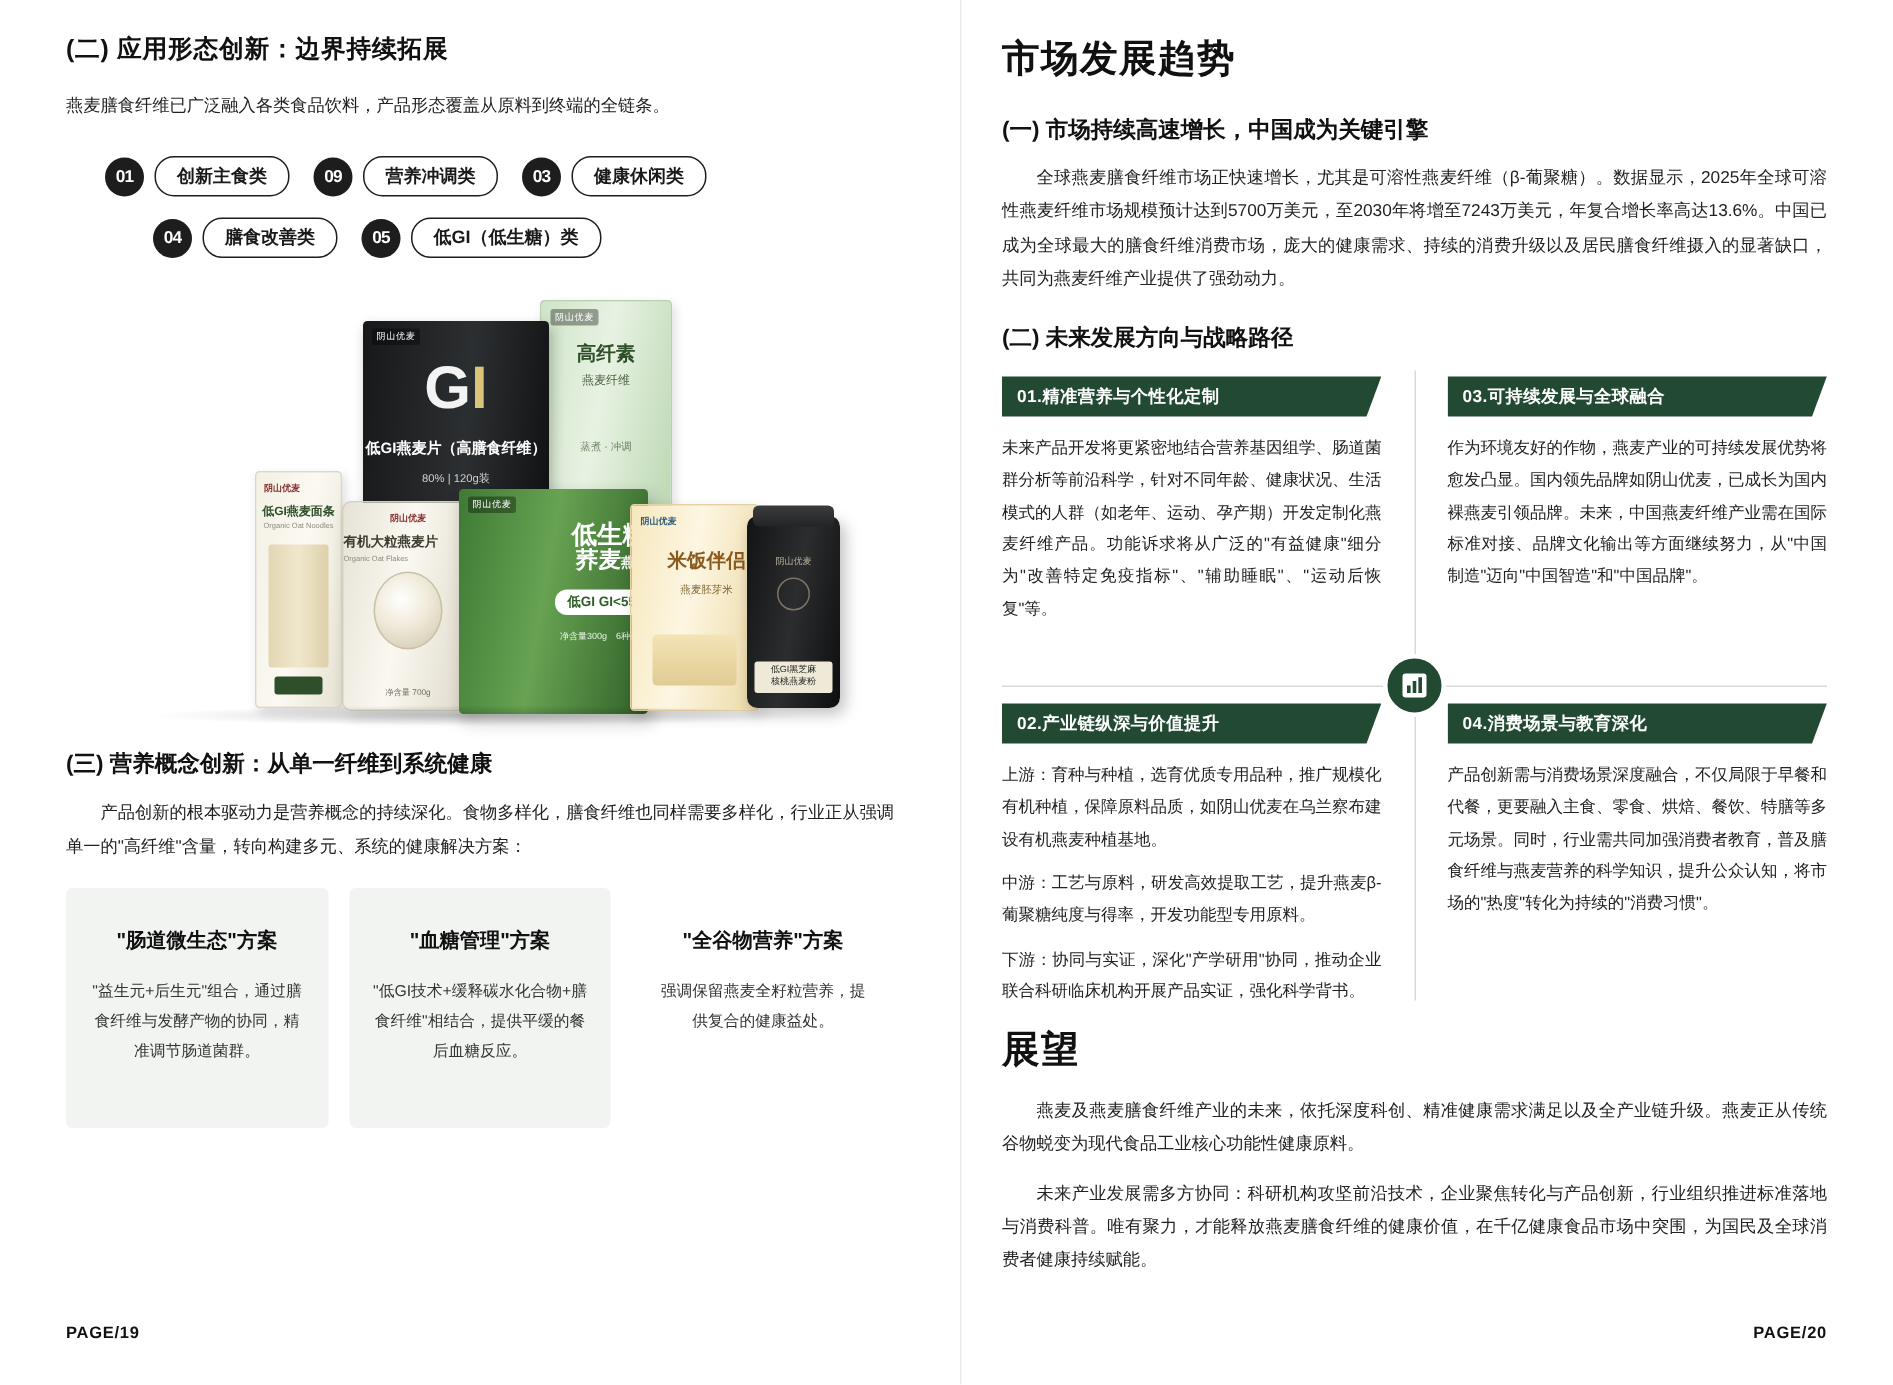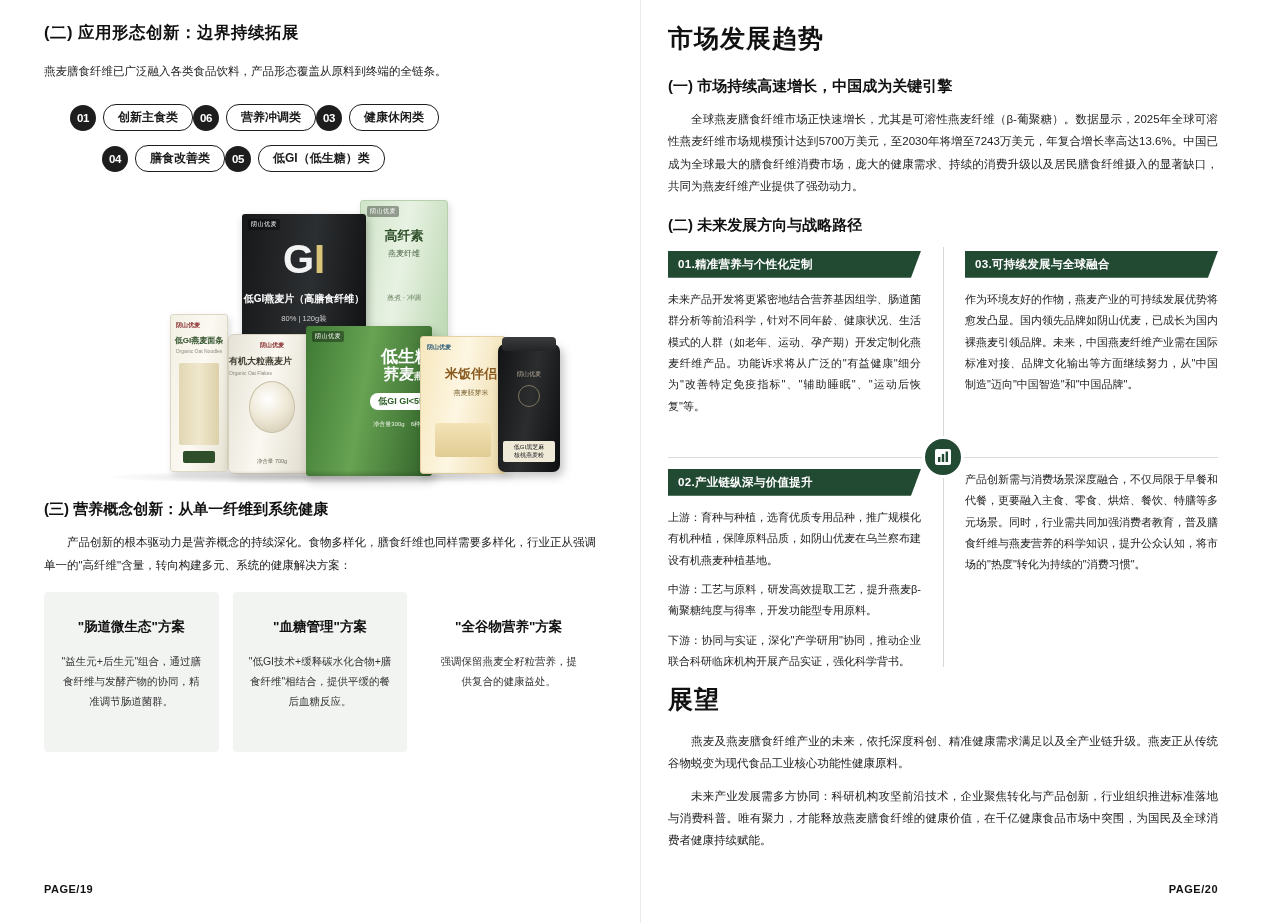--- a/index.html
+++ b/index.html
@@ -36,21 +36,21 @@
     letter-spacing: 1px;
   }
   p.body {
     font-size: 11.5px; line-height: 1.95; margin: 0 0 10px 0;
     text-align: justify; color: #222;
   }
   p.indent { text-indent: 2em; }
 
   
   .pill-rows { margin: 22px 0 14px 0; }
-  .pill-row { display: flex; gap: 0; margin-bottom: 14px; padding-left: 26px; }
+  .pill-row { display: flex; gap: 16px; margin-bottom: 14px; padding-left: 26px; }
   .pill-row.row2 { padding-left: 58px; }
   .pill {
     display: inline-flex; align-items: center; gap: 7px;
   }
   .pill .num {
     width: 26px; height: 26px; border-radius: 50%;
     background: #1d1d1d; color: #fff;
     font-size: 11.5px; font-weight: bold;
     display: flex; align-items: center; justify-content: center;
     letter-spacing: -.5px;
@@ -140,21 +140,21 @@
 
     <p class="body">燕麦膳食纤维已广泛融入各类食品饮料，产品形态覆盖从原料到终端的全链条。</p>
 
     <div class="pill-rows">
       <div class="pill-row">
         <div class="pill">
           <span class="num">01</span>
           <span class="lbl">创新主食类</span>
         </div>
         <div class="pill">
-          <span class="num">06</span>
+          <span class="num">09</span>
           <span class="lbl">营养冲调类</span>
         </div>
         <div class="pill">
           <span class="num">03</span>
           <span class="lbl">健康休闲类</span>
         </div>
       </div>
       <div class="pill-row row2">
         <div class="pill">
           <span class="num">04</span>
@@ -317,20 +317,21 @@
       <div class="quad q2">
         <div class="quad-head">02.产业链纵深与价值提升</div>
         <div class="quad-body">
           <div class="ln">上游：育种与种植，选育优质专用品种，推广规模化有机种植，保障原料品质，如阴山优麦在乌兰察布建设有机燕麦种植基地。</div>
           <div class="ln">中游：工艺与原料，研发高效提取工艺，提升燕麦β-葡聚糖纯度与得率，开发功能型专用原料。</div>
           <div class="ln">下游：协同与实证，深化"产学研用"协同，推动企业联合科研临床机构开展产品实证，强化科学背书。</div>
         </div>
       </div>
 
       <div class="quad q4">
+        <div class="quad-head">04.消费场景与教育深化</div>
         <div class="quad-body">
           <div class="ln">产品创新需与消费场景深度融合，不仅局限于早餐和代餐，更要融入主食、零食、烘焙、餐饮、特膳等多元场景。同时，行业需共同加强消费者教育，普及膳食纤维与燕麦营养的科学知识，提升公众认知，将市场的"热度"转化为持续的"消费习惯"。</div>
         </div>
       </div>
     </div>
 
     <h1 class="big-title" style="margin-top:16px;margin-bottom:14px;">展望</h1>
 
     <p class="body indent">燕麦及燕麦膳食纤维产业的未来，依托深度科创、精准健康需求满足以及全产业链升级。燕麦正从传统谷物蜕变为现代食品工业核心功能性健康原料。</p>
     <p class="body indent">未来产业发展需多方协同：科研机构攻坚前沿技术，企业聚焦转化与产品创新，行业组织推进标准落地与消费科普。唯有聚力，才能释放燕麦膳食纤维的健康价值，在千亿健康食品市场中突围，为国民及全球消费者健康持续赋能。</p>

